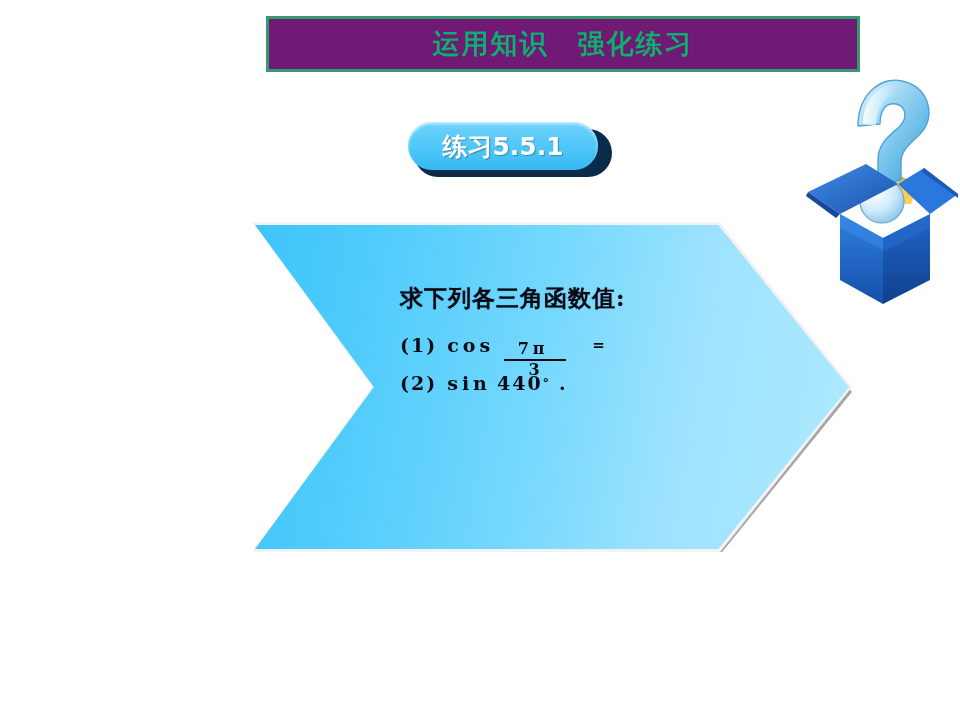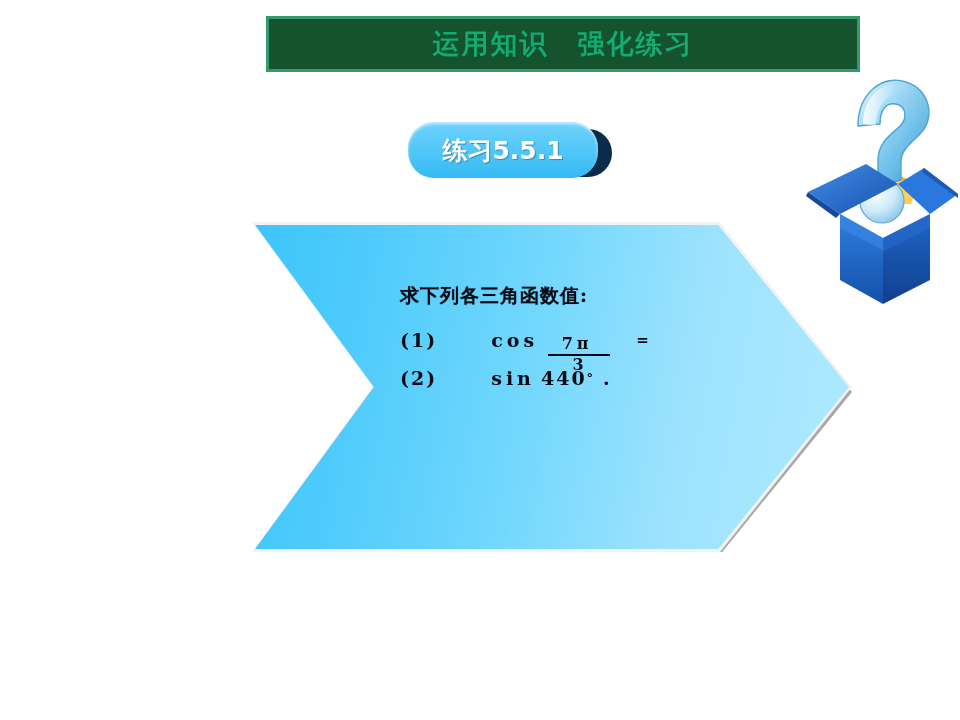--- a/index.html
+++ b/index.html
@@ -20,21 +20,21 @@
   }
 
   
   .title-box {
     position: absolute;
     left: 266px;
     top: 16px;
     width: 594px;
     height: 56px;
     border: 3px solid #349a6e;
-    background: #14532d;
+    background: #701a75;
     box-sizing: border-box;
     display: flex;
     align-items: center;
     justify-content: center;
   }
   .title-text {
     color: #13ad73;
     font-family: "DejaVu Sans", "Liberation Sans", sans-serif;
     font-size: 27px;
     font-weight: bold;
@@ -58,21 +58,21 @@
     width: 198px;
     height: 48px;
     border-radius: 26px;
     background: #0b2b4a;
   }
   .pill-face {
     position: absolute;
     left: 0px;
     top: 0px;
     width: 190px;
-    height: 56px;
+    height: 48px;
     border-radius: 26px;
     background: linear-gradient(180deg, #6fd2fb 0%, #4fc6f9 55%, #35b9f3 100%);
     box-shadow: inset 0 2px 3px rgba(255,255,255,0.65);
     display: flex;
     align-items: center;
     justify-content: center;
   }
   .pill-label {
     color: #ffffff;
     font-size: 25px;
@@ -124,42 +124,42 @@
     top: 283px;
     width: 380px;
     color: #0a0a14;
   }
   .m-line {
     white-space: nowrap;
     font-family: "DejaVu Serif", "Liberation Serif", serif;
     font-weight: bold;
   }
   .line1 {
-    font-size: 19px;
+    font-size: 23px;
     letter-spacing: 1px;
     margin-bottom: 9px;
     text-shadow: 0 0 1px rgba(0,0,0,0.4);
   }
   .line2 {
     font-size: 19px;
     letter-spacing: 2px;
     display: flex;
     align-items: center;
     height: 44px;
     margin-bottom: 2px;
   }
   .line3 {
     font-size: 19px;
     letter-spacing: 2px;
     display: flex;
     align-items: center;
     height: 28px;
   }
   .lbl-paren { margin-right: 10px; }
-  .fn-name { letter-spacing: 4px; margin-right: 6px; margin-left: 44px; }
+  .fn-name { letter-spacing: 4px; margin-right: 6px; }
   .frac {
     display: inline-flex;
     flex-direction: column;
     align-items: center;
     vertical-align: middle;
     margin: 0 4px;
     line-height: 1.05;
   }
   .frac .num {
     font-size: 16px;

